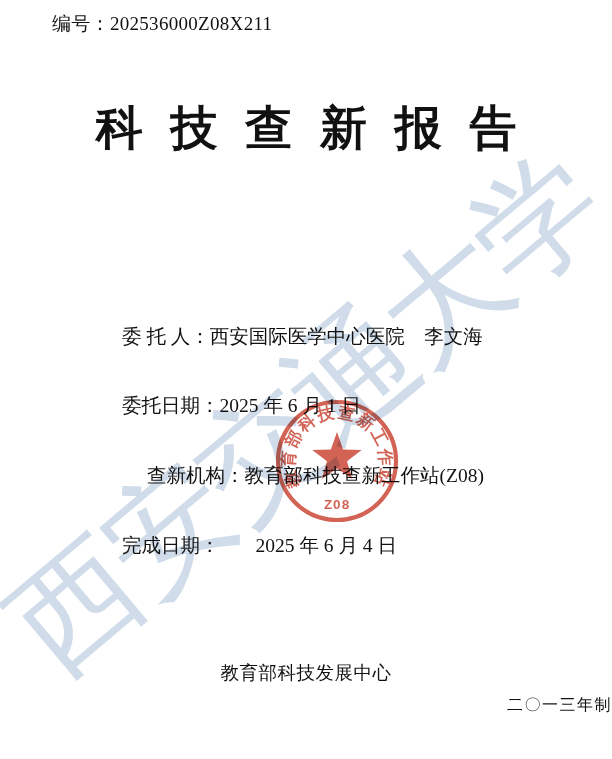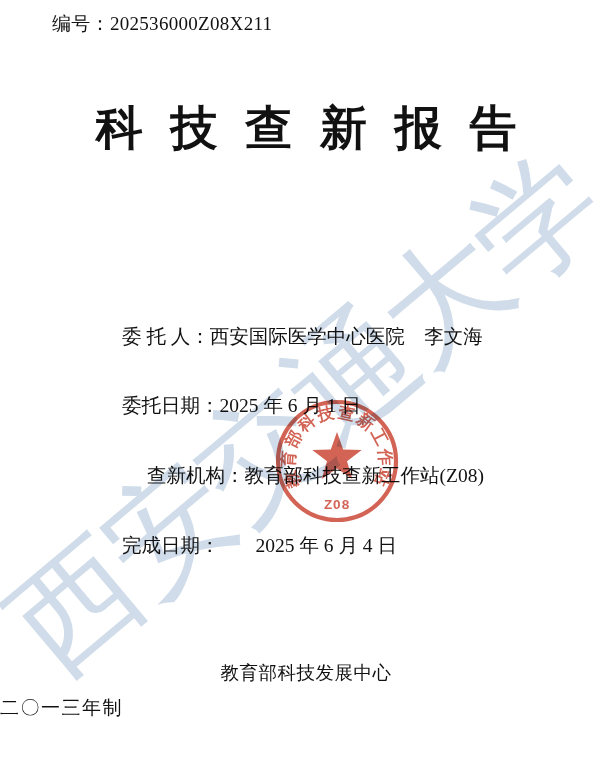--- a/index.html
+++ b/index.html
@@ -72,22 +72,22 @@
   .footer-org{
     position:absolute;
     left:0;right:0;top:660px;
     text-align:center;
     font-size:18.5px;
     letter-spacing:0.5px;
   }
   .footer-edition{
     position:absolute;
     left:0;right:0;top:695px;
-    text-align:left;
-    font-size:19px;
+    text-align:right;
+    font-size:16px;
     letter-spacing:1.5px;
   }
 </style>
 </head>
 <body>
 
 <div class="page">
 
   <div class="watermark" style="color: rgb(170, 192, 216);">西安交通大学</div>
 

